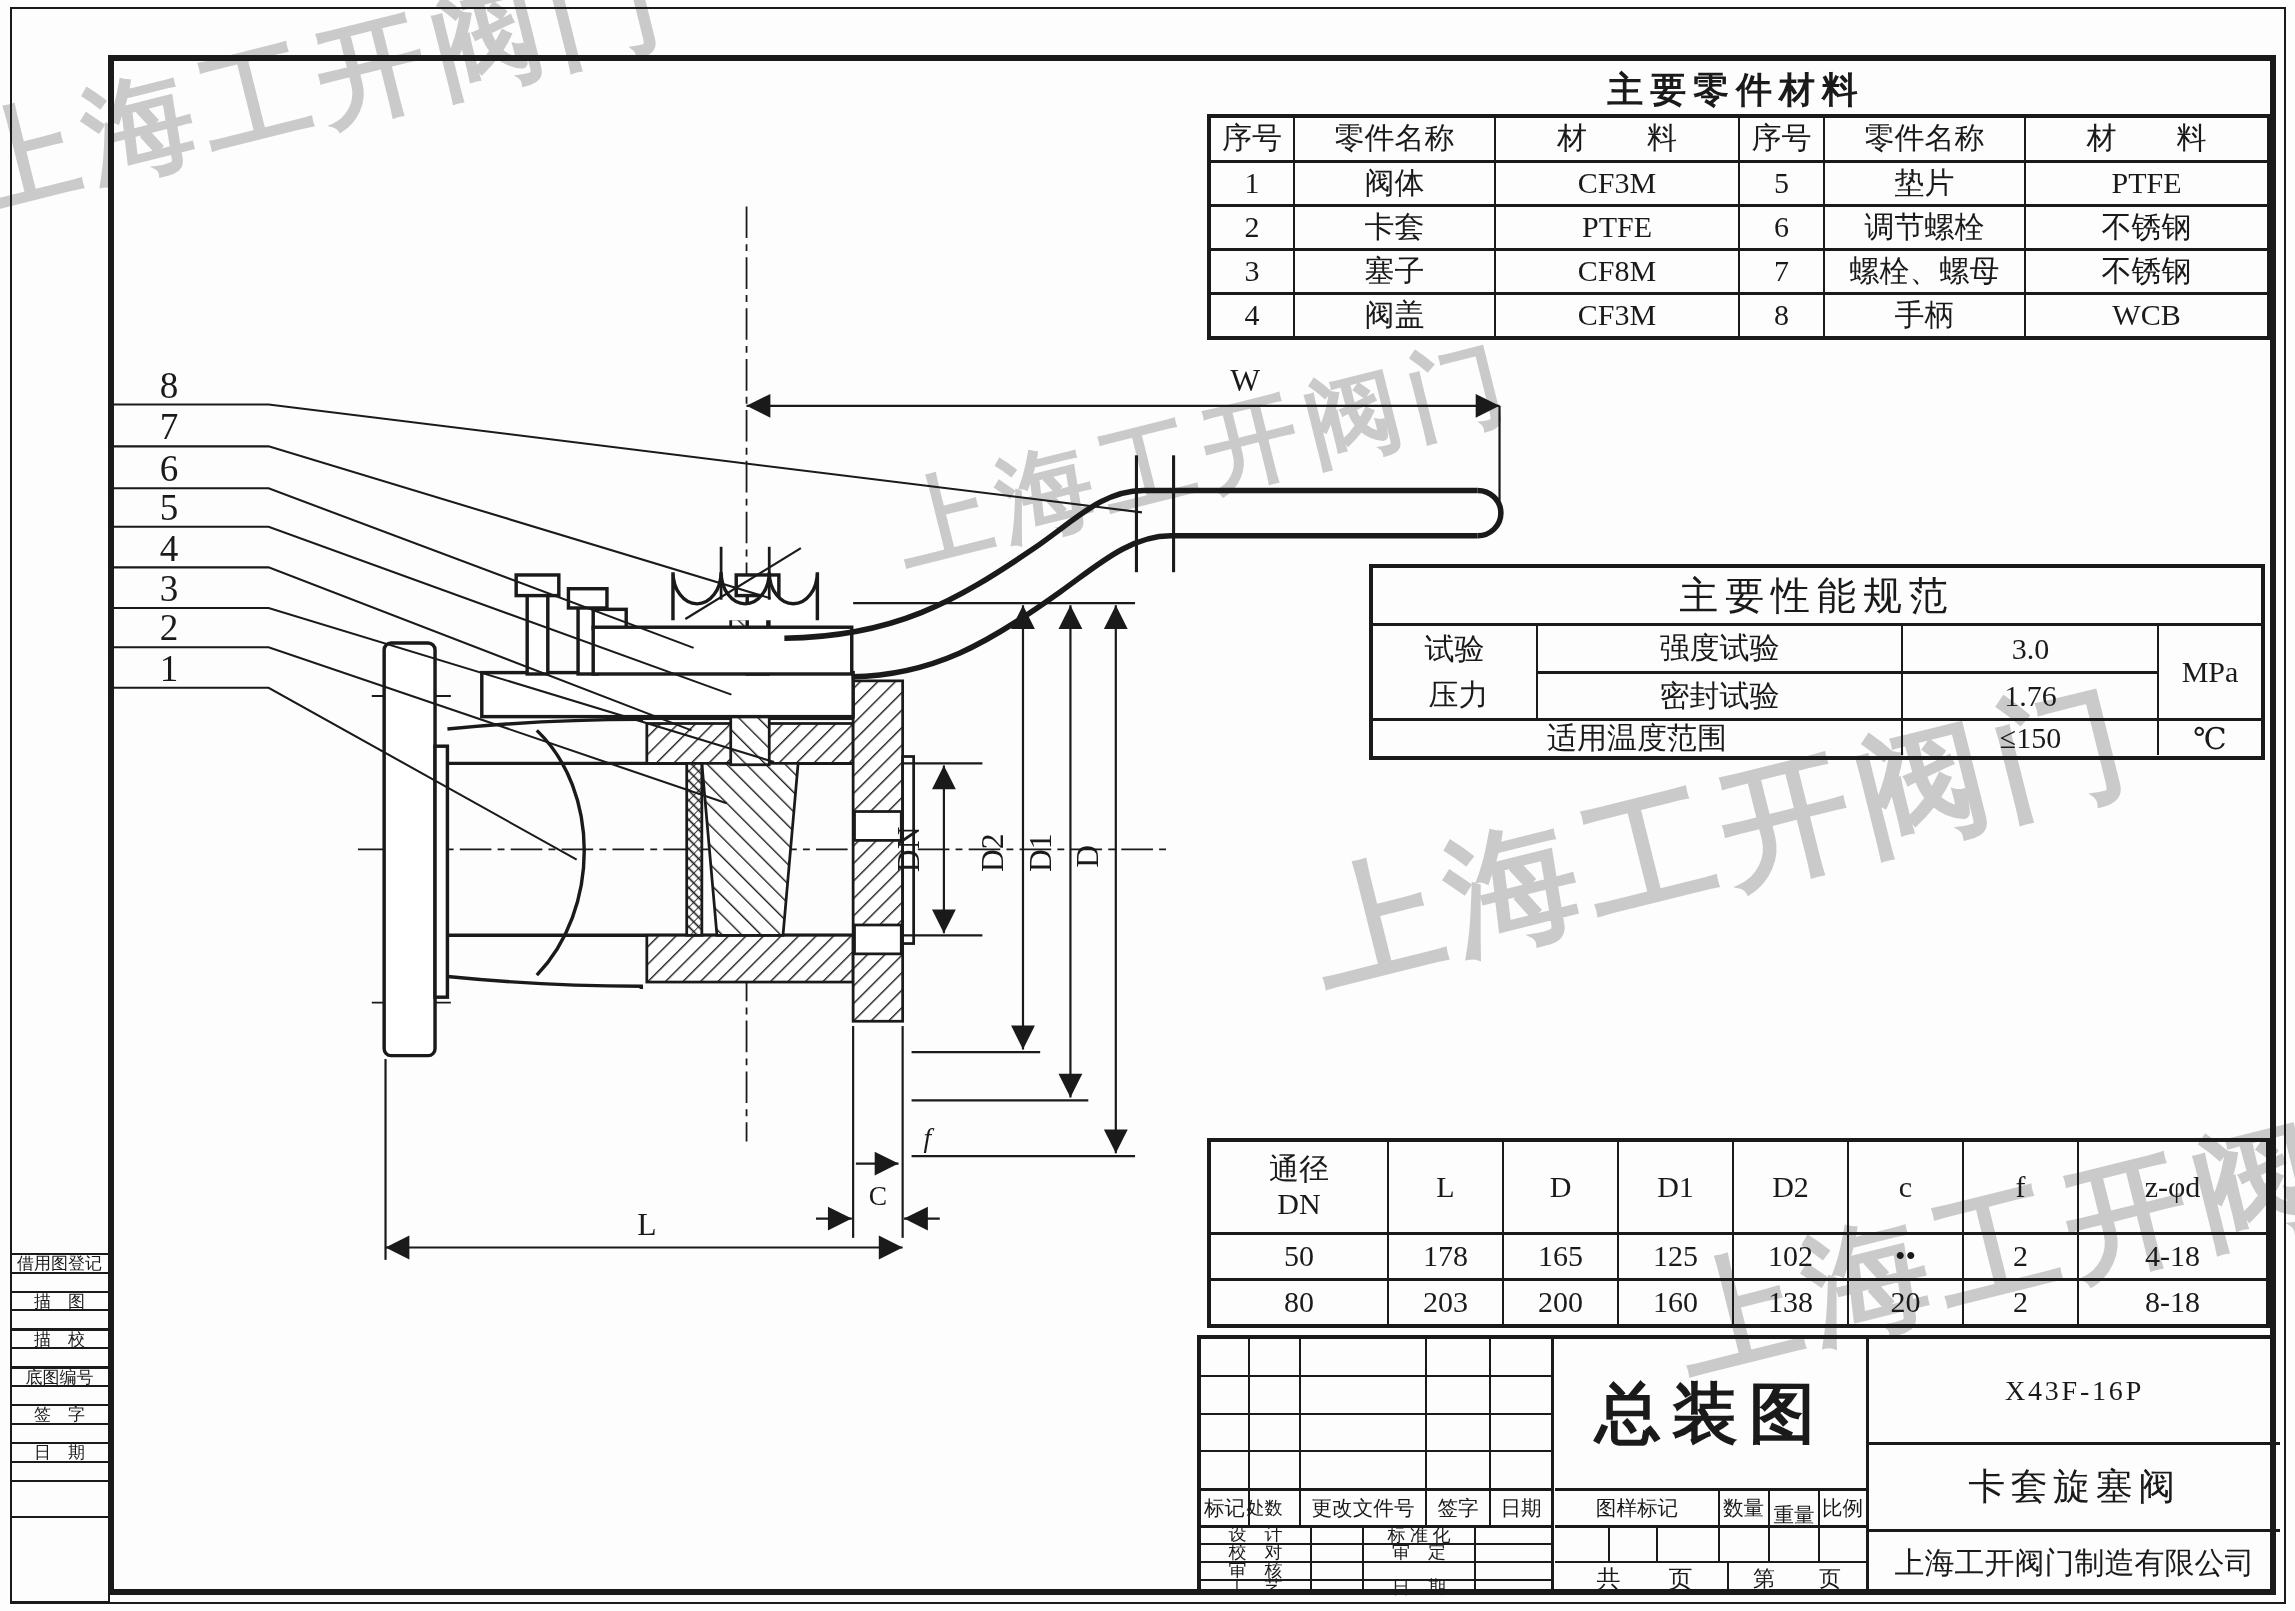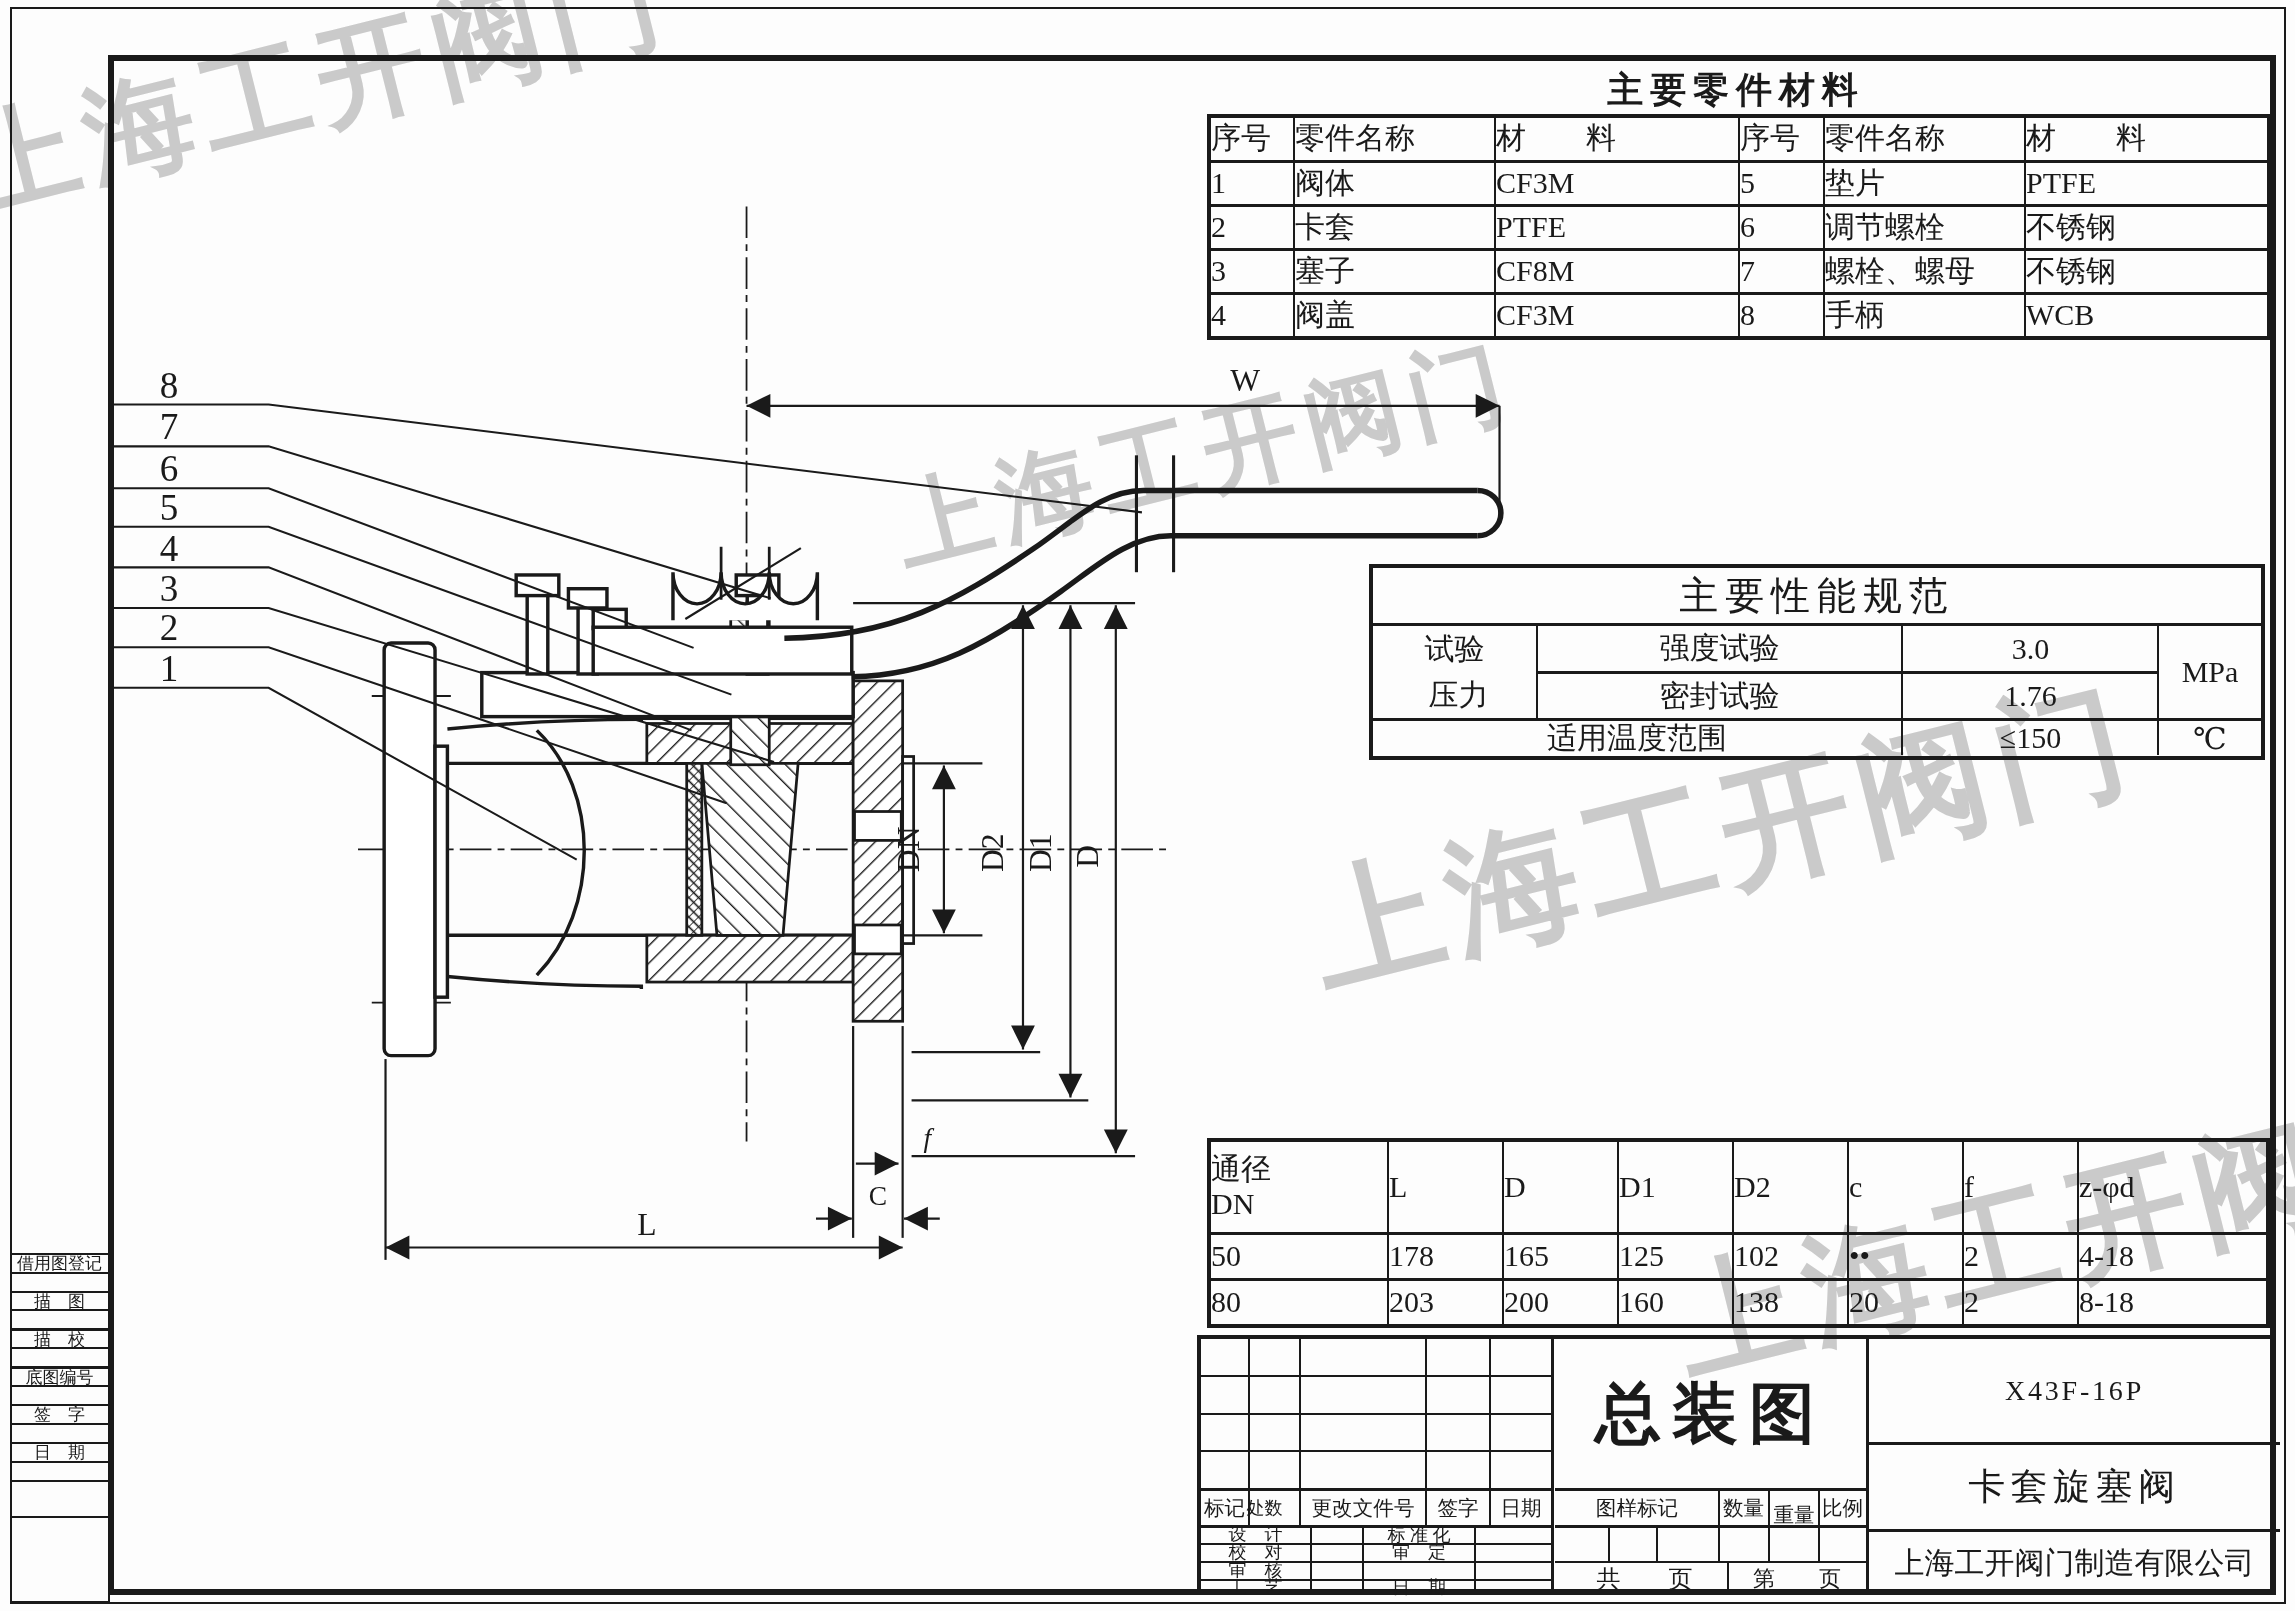--- a/index.html
+++ b/index.html
@@ -5,21 +5,21 @@
   :root{ --ink:#1a1a1a; --watermark:#cacaca; --paper:#fdfdfd; }
   *{box-sizing:border-box;margin:0;padding:0}
   body{background:#888;font-family:"Liberation Serif","DejaVu Serif",serif;color:var(--ink)}
   .sheet{position:relative;width:2295px;height:1612px;background:var(--paper);overflow:hidden}
   .z2{position:absolute;z-index:2}
   .frame-outer{position:absolute;left:9.6px;top:6.9px;width:2276px;height:1597px;border:2.1px solid var(--ink);z-index:2}
   .frame-inner{position:absolute;left:108px;top:55px;width:2168px;height:1540px;border:6.2px solid var(--ink);z-index:2}
   .wm{position:absolute;z-index:1;color:var(--watermark);font-family:"Liberation Sans","DejaVu Sans",sans-serif;font-weight:bold;white-space:nowrap;letter-spacing:9.6px;line-height:1}
   .tbl-title{position:absolute;z-index:2;text-align:center;font-size:36px;letter-spacing:6.9px;font-weight:bold}
   table.tbl{position:absolute;z-index:2;border-collapse:collapse;table-layout:fixed;border:4.1px solid var(--ink);font-size:30px}
-  table.tbl td{border:3.4px solid var(--ink);border-left-width:2.1px;border-right-width:2.1px;vertical-align:middle;overflow:hidden}
+  table.tbl td{border:3.4px solid var(--ink);border-left-width:2.1px;border-right-width:2.1px;text-align:center;vertical-align:middle;overflow:hidden}
   .two-line{line-height:1.15}
   
   .cellbox{position:absolute;display:flex;align-items:center;justify-content:center;text-align:center}
   .hl,.vl{position:absolute;background:var(--ink)}
   
   .tblock{position:absolute;left:1197px;top:1335px;width:1079px;height:260px;z-index:2}
   .tblock .lbl{position:absolute;display:flex;align-items:center;justify-content:center;text-align:center;white-space:nowrap}
   
   .mcol{position:absolute;left:9.6px;top:1253px;width:100px;height:351px;z-index:3}
   .mcell{position:absolute;left:0;width:100px;border:2.1px solid var(--ink);background:var(--paper);display:flex;align-items:center;justify-content:center;font-size:17px;white-space:nowrap;overflow:hidden}

